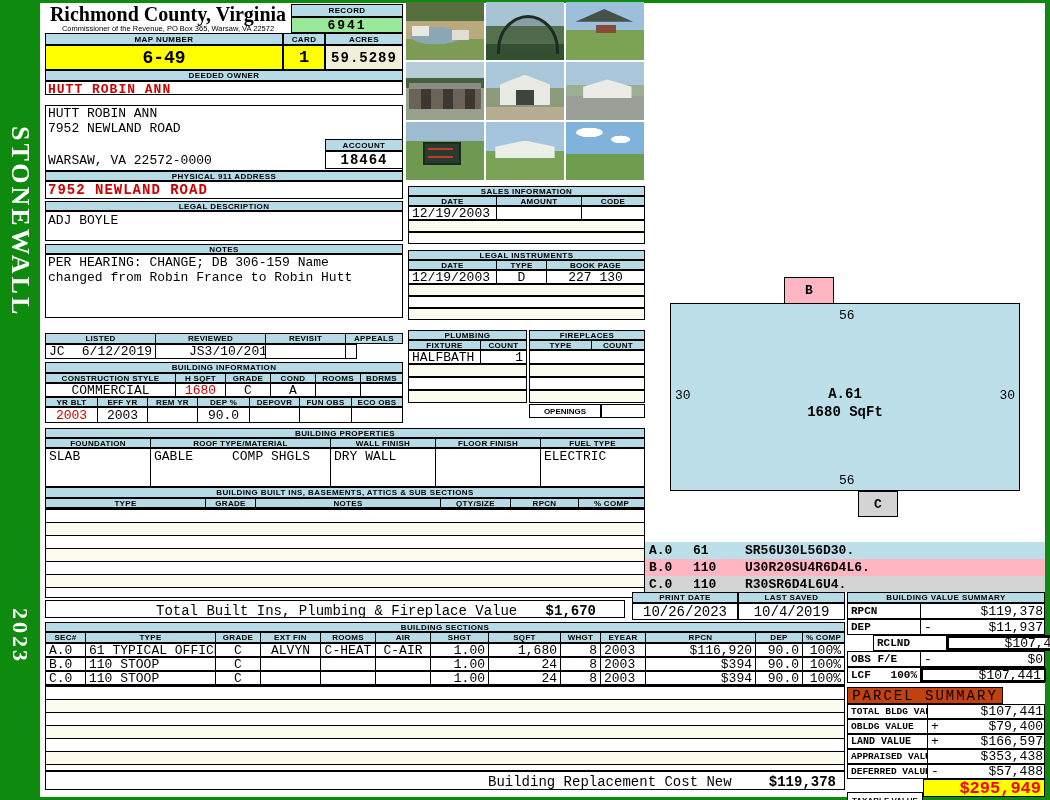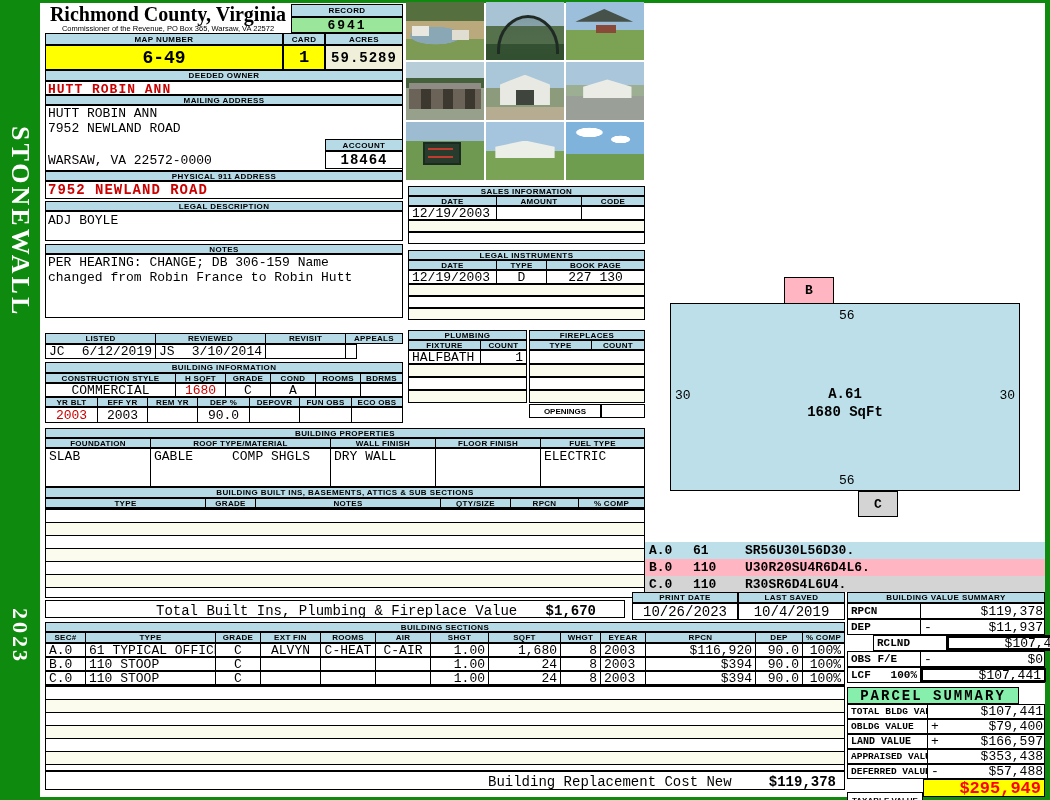--- a/index.html
+++ b/index.html
@@ -69,21 +69,20 @@
   <div class="abs m" style="left:291px;top:17px;width:112px;height:16px;background:#9ae69a;border:1px solid #000;font-weight:bold;font-size:13px;display:flex;align-items:center;justify-content:center;letter-spacing:2px;">6941</div>
   <div class="abs bar" style="left:45px;top:33px;width:238px;height:12px;">MAP NUMBER</div>
   <div class="abs bar" style="left:283px;top:33px;width:42px;height:12px;">CARD</div>
   <div class="abs bar" style="left:325px;top:33px;width:78px;height:12px;">ACRES</div>
   <div class="abs m" style="left:45px;top:45px;width:238px;height:25px;background:#ffff00;border:1px solid #000;font-weight:bold;font-size:18px;display:flex;align-items:center;justify-content:center;">6-49</div>
   <div class="abs m" style="left:283px;top:45px;width:42px;height:25px;background:#ffff00;border:1px solid #000;font-weight:bold;font-size:17px;display:flex;align-items:center;justify-content:center;">1</div>
   <div class="abs m" style="left:325px;top:45px;width:78px;height:25px;background:#f0f0da;border:1px solid #000;font-weight:bold;font-size:14px;display:flex;align-items:center;justify-content:center;letter-spacing:1px;">59.5289</div>
 
   <div class="abs bar" style="left:45px;top:70px;width:358px;height:11px;">DEEDED OWNER</div>
   <div class="abs box m red" style="left:45px;top:81px;width:358px;height:14px;font-size:13px;padding-left:2px;letter-spacing:1px;">HUTT ROBIN ANN</div>
-  <div class="abs bar" style="left:45px;top:95px;width:358px;height:10px;">MAILING ADDRESS</div>
   <div class="abs box" style="left:45px;top:105px;width:358px;height:66px;">
     <div class="m" style="font-size:13px;padding-left:2px;">HUTT ROBIN ANN</div>
     <div class="m" style="font-size:13px;padding-left:2px;">7952 NEWLAND ROAD</div>
     <div class="m" style="font-size:13px;padding-left:2px;margin-top:17px;">WARSAW, VA 22572-0000</div>
   </div>
   <div class="abs bar" style="left:325px;top:139px;width:78px;height:12px;">ACCOUNT</div>
   <div class="abs box m" style="left:325px;top:151px;width:78px;height:18px;font-weight:bold;font-size:14px;display:flex;align-items:center;justify-content:center;letter-spacing:1px;">18464</div>
   <div class="abs bar" style="left:45px;top:171px;width:358px;height:10px;">PHYSICAL 911 ADDRESS</div>
   <div class="abs box m red" style="left:45px;top:181px;width:358px;height:18px;font-size:14px;padding-left:2px;display:flex;align-items:center;letter-spacing:1px;">7952 NEWLAND ROAD</div>
   <div class="abs bar" style="left:45px;top:201px;width:358px;height:10px;">LEGAL DESCRIPTION</div>
@@ -99,21 +98,21 @@
     <div>LISTED</div>
     <div>REVIEWED</div>
     <div>REVISIT</div>
     <div>APPEALS</div>
   </div>
   <div class="abs grow rev" style="left:45px;top:344px;width:312px;height:15px;">
     <div style="justify-content:space-between;">
         <span>JC</span>
         <span>6/12/2019</span>
       </div>
-    <div style="justify-content:space-between;">
+    <div style="justify-content:space-between;margin-left:30px;">
         <span>JS</span>
         <span>3/10/2014</span>
       </div>
     <div></div>
     <div></div>
   </div>
 
   <div class="abs bar" style="left:45px;top:362px;width:358px;height:11px;">BUILDING INFORMATION</div>
   <div class="abs grow ghead bih1" style="left:45px;top:373px;width:358px;height:10px;">
     <div>CONSTRUCTION STYLE</div>
@@ -377,21 +376,21 @@
   <div class="abs grow" style="left:847px;top:667px;width:198px;height:16px;grid-template-columns:73px 125px;">
     <div style="font-weight:bold;font-size:11px;justify-content:space-between;">
         <span>LCF</span>
         <span>100%</span>
       </div>
     <div class="thick" style="justify-content:flex-end;">
         <span>$107,441</span>
       </div>
   </div>
 
-  <div class="abs m" style="left:847px;top:687px;width:172px;height:17px;background:#86efac;border:1px solid #000;display:flex;align-items:center;justify-content:center;font-weight:bold;font-size:14px;letter-spacing:2px;">PARCEL SUMMARY</div>
+  <div class="abs m" style="left:847px;top:687px;width:156px;height:17px;background:#c2410c;border:1px solid #000;display:flex;align-items:center;justify-content:center;font-weight:normal;font-size:14px;letter-spacing:2px;">PARCEL SUMMARY</div>
   <div class="abs grow" style="left:847px;top:704px;width:198px;height:15px;grid-template-columns:80px 118px;">
     <div style="font-weight:bold;font-size:9.5px;">TOTAL BLDG VALUE</div>
     <div style="justify-content:space-between;">
         <span></span>
         <span>$107,441</span>
       </div>
   </div>
   <div class="abs grow" style="left:847px;top:719px;width:198px;height:15px;grid-template-columns:80px 118px;">
     <div style="font-weight:bold;font-size:9.5px;">OBLDG VALUE</div>
     <div style="justify-content:space-between;">

